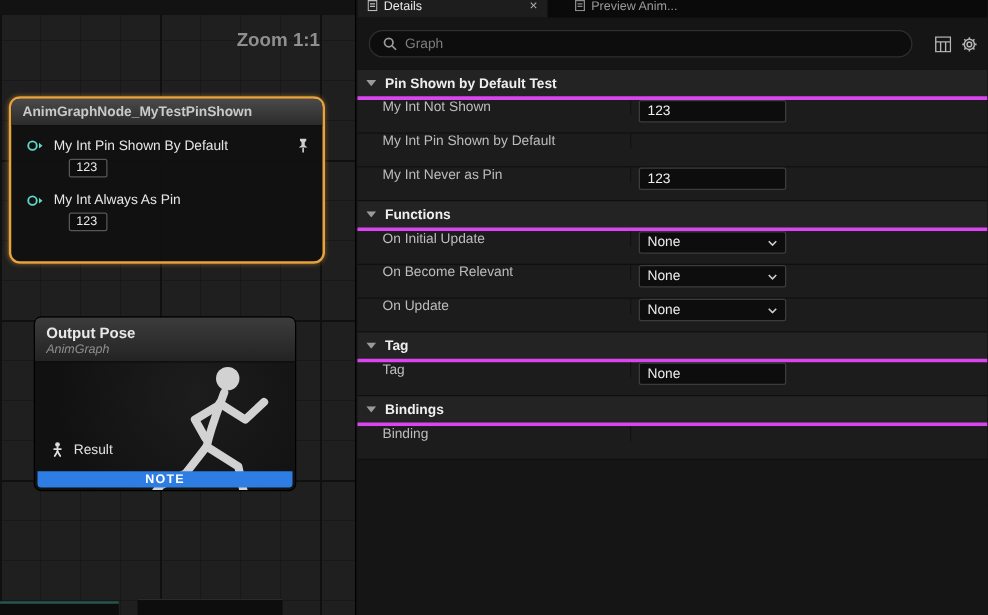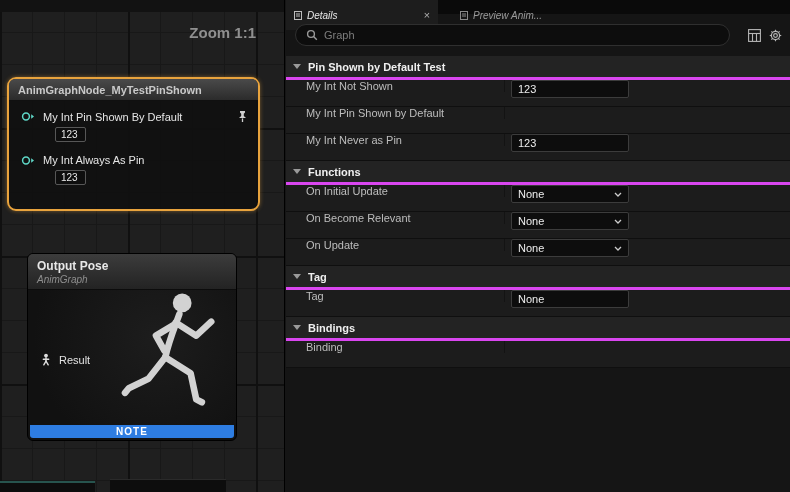--- a/index.html
+++ b/index.html
@@ -38,21 +38,21 @@
   .pinrow .plabel { color:#e6e6e6; font-size:11px; }
   .pinrow .unpin { margin-left:auto; }
   .pinval {
     display:inline-block; margin:4px 0 0 46px; min-width:30px;
     background:#0e0e0e; border:1px solid #575757; border-radius:2px;
     color:#e8e8e8; font-size:10px; padding:1px 7px 1px 5px;
   }
 
   
   .node2 {
-    position:absolute; left:27px; top:253px; width:210px; height:188px;
+    position:absolute; left:27px; top:253px; width:210px; height:140px;
     background:radial-gradient(circle at 62% 45%, #1d1d1d, #111 75%);
     border:1px solid #000; border-radius:6px; overflow:hidden;
   }
   .node2-header {
     padding:5px 9px 4px 9px; background:linear-gradient(#3c3c3c,#232323);
     border-bottom:1px solid #0c0c0c;
   }
   .node2-title { color:#e8e8e8; font-size:12px; font-weight:bold; }
   .node2-subtitle { color:#8f8f8f; font-size:10px; font-style:italic; margin-top:1px; }
   .mannequin { position:absolute; left:78px; top:32px; }
@@ -65,21 +65,21 @@
   }
 
   .partial-node-a { position:absolute; left:0; bottom:0; width:95px; height:11px;
     background:#0d0d0d; border-top:2px solid #27544e; }
   .partial-node-b { position:absolute; left:110px; bottom:0; width:116px; height:13px;
     background:#0d0d0d; border-top:1px solid #2a2a2a; }
 
   
   .details { position:absolute; left:286px; top:0; width:504px; height:492px; background:#151515; }
   .tabbar { height:14px; background:#0a0a0a; display:flex; align-items:stretch; }
-  .tab { display:flex; align-items:center; gap:5px; padding:15px 8px; font-size:10px;font-style:italic; }
+  .tab { display:flex; gap:5px; padding:0 8px; font-size:10px; }
   .tab.active { background:#1d1d1d; color:#e8e8e8; width:152px; }
   .tab.active .tab-close { margin-left:auto; color:#b0b0b0; font-size:11px; line-height:10px; }
   .tab.inactive { color:#9a9a9a; margin-left:14px; }
 
   .search-row { display:flex; align-items:center; padding:8px 8px 8px 9px; height:42px; }
   .search-box {
     flex:1; height:22px; background:#0d0d0d; border:1px solid #2f2f2f; border-radius:11px;
     display:flex; align-items:center; gap:6px; padding:0 10px; margin-right:10px;
   }
   .search-box .ph { color:#7d7d7d; font-size:11px; }

